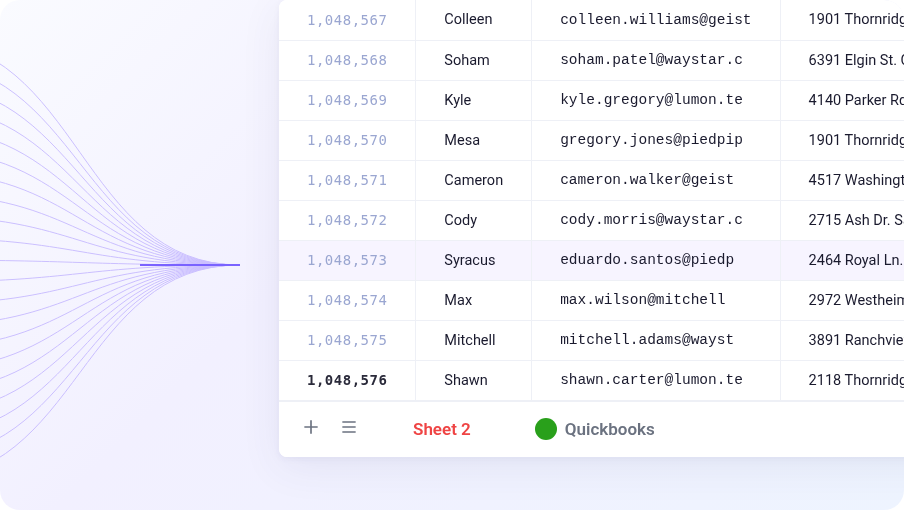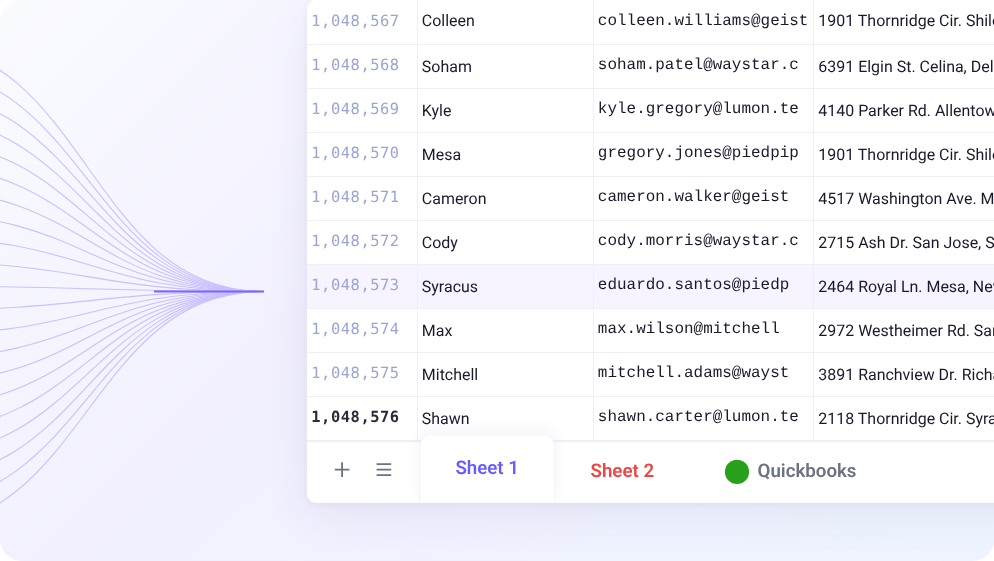--- a/index.html
+++ b/index.html
@@ -28,21 +28,21 @@
     background: #fff;
     border-radius: 8px 0 0 8px;
     box-shadow: 0 10px 40px rgba(60,60,120,.08), 0 2px 6px rgba(60,60,120,.05);
     overflow: hidden;
   }
   table { border-collapse: collapse; width: 100%; }
   tr { height: 40px; }
   td {
     border: 1px solid #eef0f6;
     border-top: none;
-    padding: 0 4px;
+    padding: 0 28px;
     font-size: 14.5px;
     color: #1a1a2e;
     white-space: nowrap;
     overflow: hidden;
     text-overflow: clip;
   }
   tr:first-child td { border-top: none; }
   td.rownum {
     width: 100px;
     color: #9aa6d1;
@@ -212,23 +212,20 @@
           <svg width="20" height="20" viewBox="0 0 24 24" fill="none" stroke-width="2">
               <path d="M12 4v16M4 12h16"></path>
             </svg>
         </span>
         <span>
           <svg width="20" height="20" viewBox="0 0 24 24" fill="none" stroke-width="2">
               <path d="M4 6h16M4 12h16M4 18h16"></path>
             </svg>
         </span>
       </div>
-      <div class="tab active">
-        <span>Sheet 1</span>
-      </div>
       <div class="tab">
         <span>Sheet 2</span>
       </div>
       <div class="tab integration">
         <span class="qb-badge">
             <span>qb</span>
           </span>
         <span>Quickbooks</span>
       </div>
     </div>

